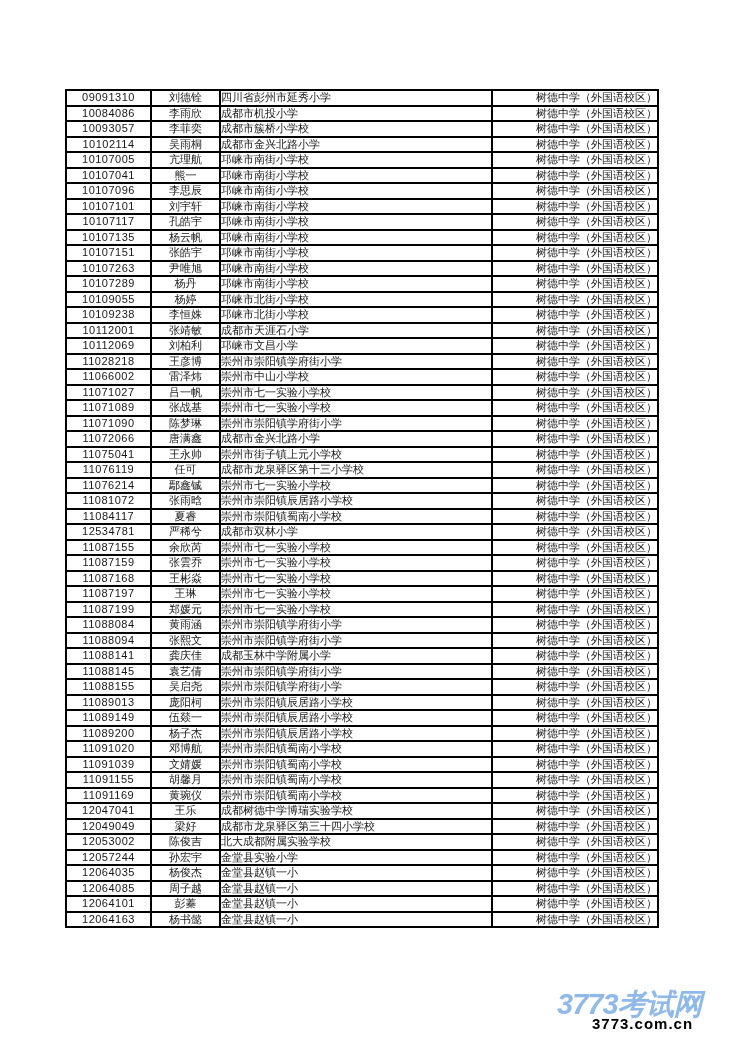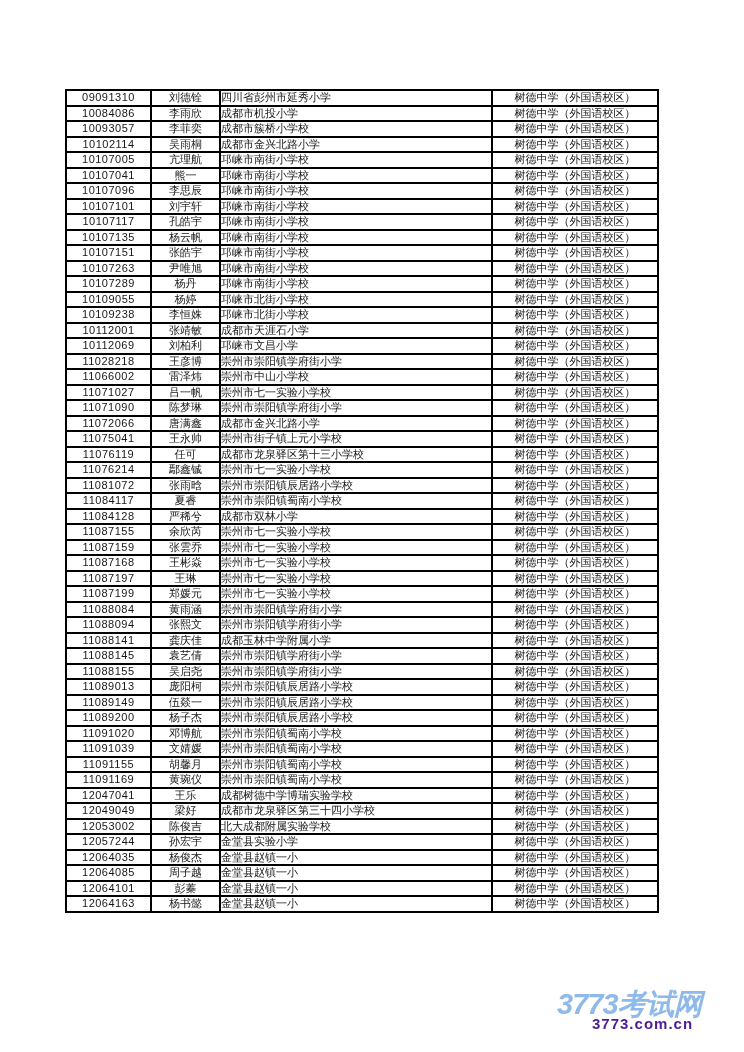--- a/index.html
+++ b/index.html
@@ -36,21 +36,21 @@
     font-size: 11px;
     line-height: 13px;
     color: #161616;
     overflow: hidden;
     white-space: nowrap;
     vertical-align: middle;
   }
   td.c-id   { text-align: center; letter-spacing: 0.5px; }
   td.c-name { text-align: center; }
   td.c-school { text-align: left; padding-left: 3px; }
-  td.c-dest { text-align: center; color: #8c8c8c; }
+  td.c-dest { text-align: right; color: #8c8c8c; }
   .watermark { position: absolute; left: 0; top: 0; }
   .wm-title {
     position: absolute;
     left: 557px;
     top: 990px;
     width: 190px;
     font-size: 29px;
     line-height: 29px;
     font-style: italic;
     font-weight: bold;
@@ -216,20 +216,26 @@
     <td class="c-dest">树德中学（外国语校区）</td>
   </tr>
 
   <tr>
     <td class="c-id">11071027</td>
     <td class="c-name">吕一帆</td>
     <td class="c-school">崇州市七一实验小学校</td>
     <td class="c-dest">树德中学（外国语校区）</td>
   </tr>
 
+  <tr>
+    <td class="c-id">11071089</td>
+    <td class="c-name">张战基</td>
+    <td class="c-school">崇州市七一实验小学校</td>
+    <td class="c-dest">树德中学（外国语校区）</td>
+  </tr>
 
   <tr>
     <td class="c-id">11071090</td>
     <td class="c-name">陈梦琳</td>
     <td class="c-school">崇州市崇阳镇学府街小学</td>
     <td class="c-dest">树德中学（外国语校区）</td>
   </tr>
 
   <tr>
     <td class="c-id">11072066</td>
@@ -267,21 +273,21 @@
   </tr>
 
   <tr>
     <td class="c-id">11084117</td>
     <td class="c-name">夏睿</td>
     <td class="c-school">崇州市崇阳镇蜀南小学校</td>
     <td class="c-dest">树德中学（外国语校区）</td>
   </tr>
 
   <tr>
-    <td class="c-id">11084128</td>
+    <td class="c-id">12534781</td>
     <td class="c-name">严稀兮</td>
     <td class="c-school">成都市双林小学</td>
     <td class="c-dest">树德中学（外国语校区）</td>
   </tr>
 
   <tr>
     <td class="c-id">11087155</td>
     <td class="c-name">余欣芮</td>
     <td class="c-school">崇州市七一实验小学校</td>
     <td class="c-dest">树德中学（外国语校区）</td>
@@ -454,16 +460,16 @@
     <td class="c-id">12064163</td>
     <td class="c-name">杨书懿</td>
     <td class="c-school">金堂县赵镇一小</td>
     <td class="c-dest">树德中学（外国语校区）</td>
   </tr>
 </tbody>
   </table>
 
   <div class="watermark">
     <div class="wm-title" style="color: rgb(143, 185, 232);">3773考试网</div>
-    <div class="wm-url" style="color: #4c1d95;">3773.com.cn</div>
+    <div class="wm-url" style="color: #000000;">3773.com.cn</div>
   </div>
 
 </div>
 
 </body></html>

